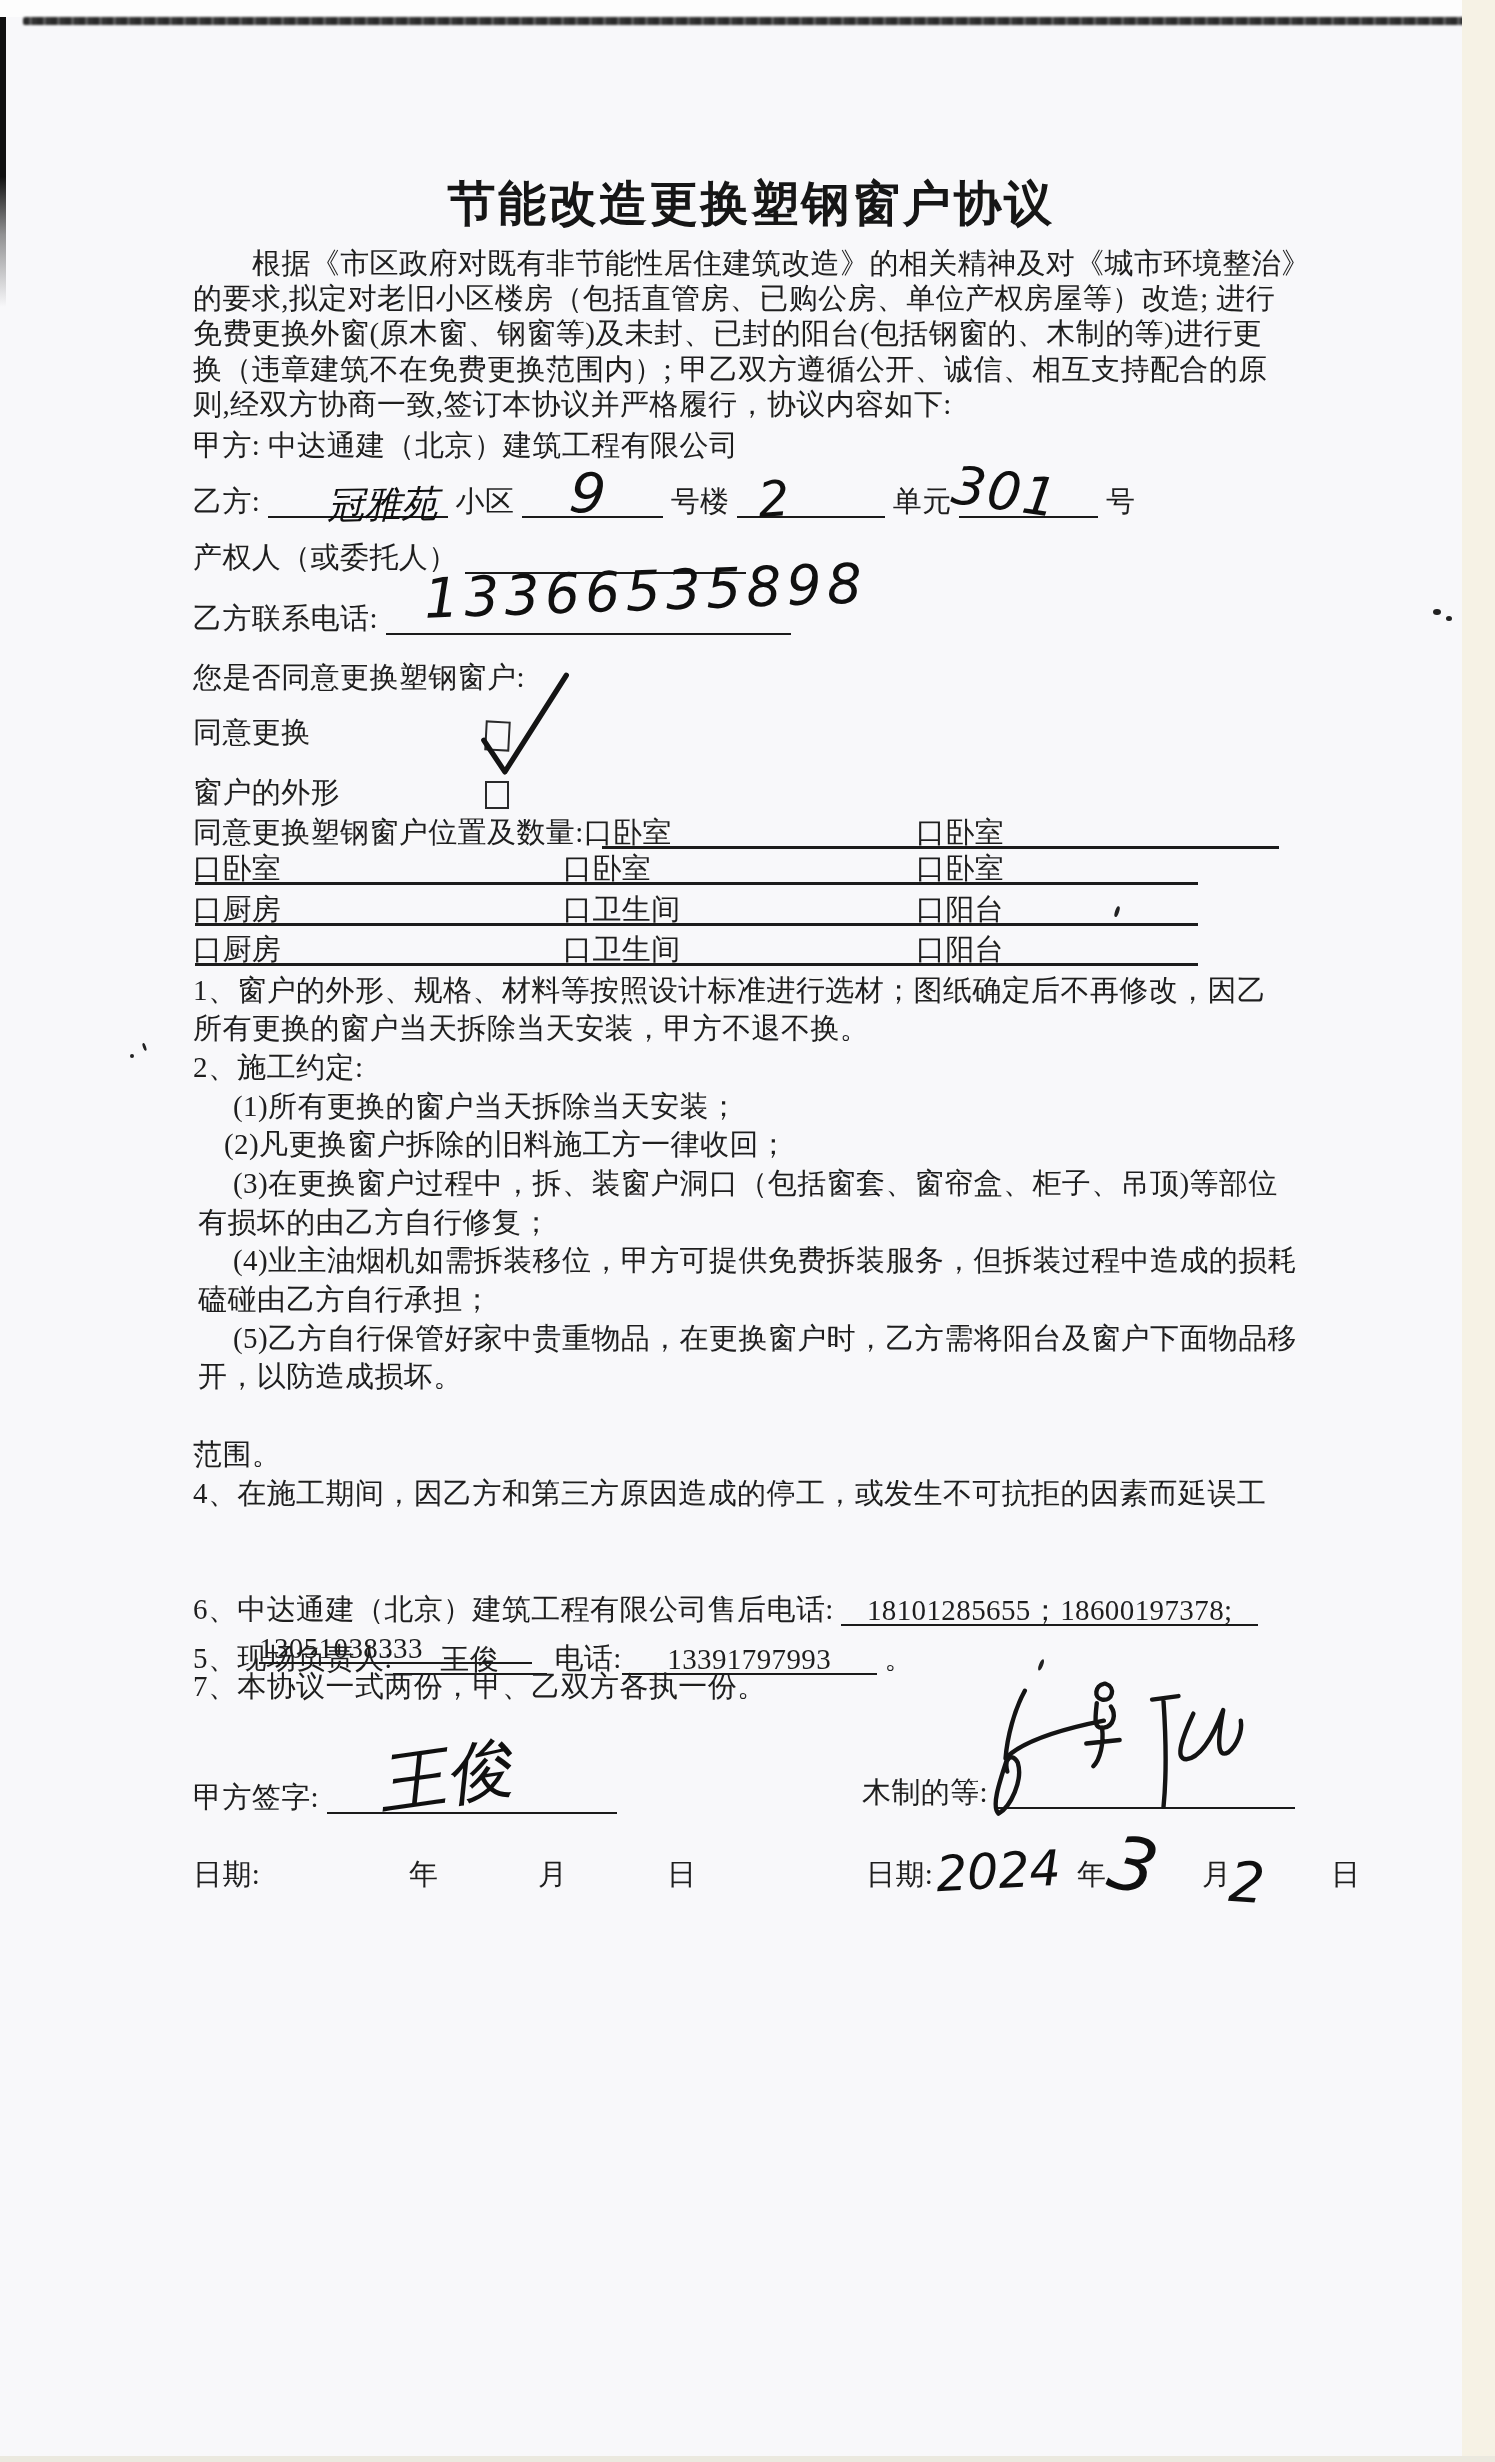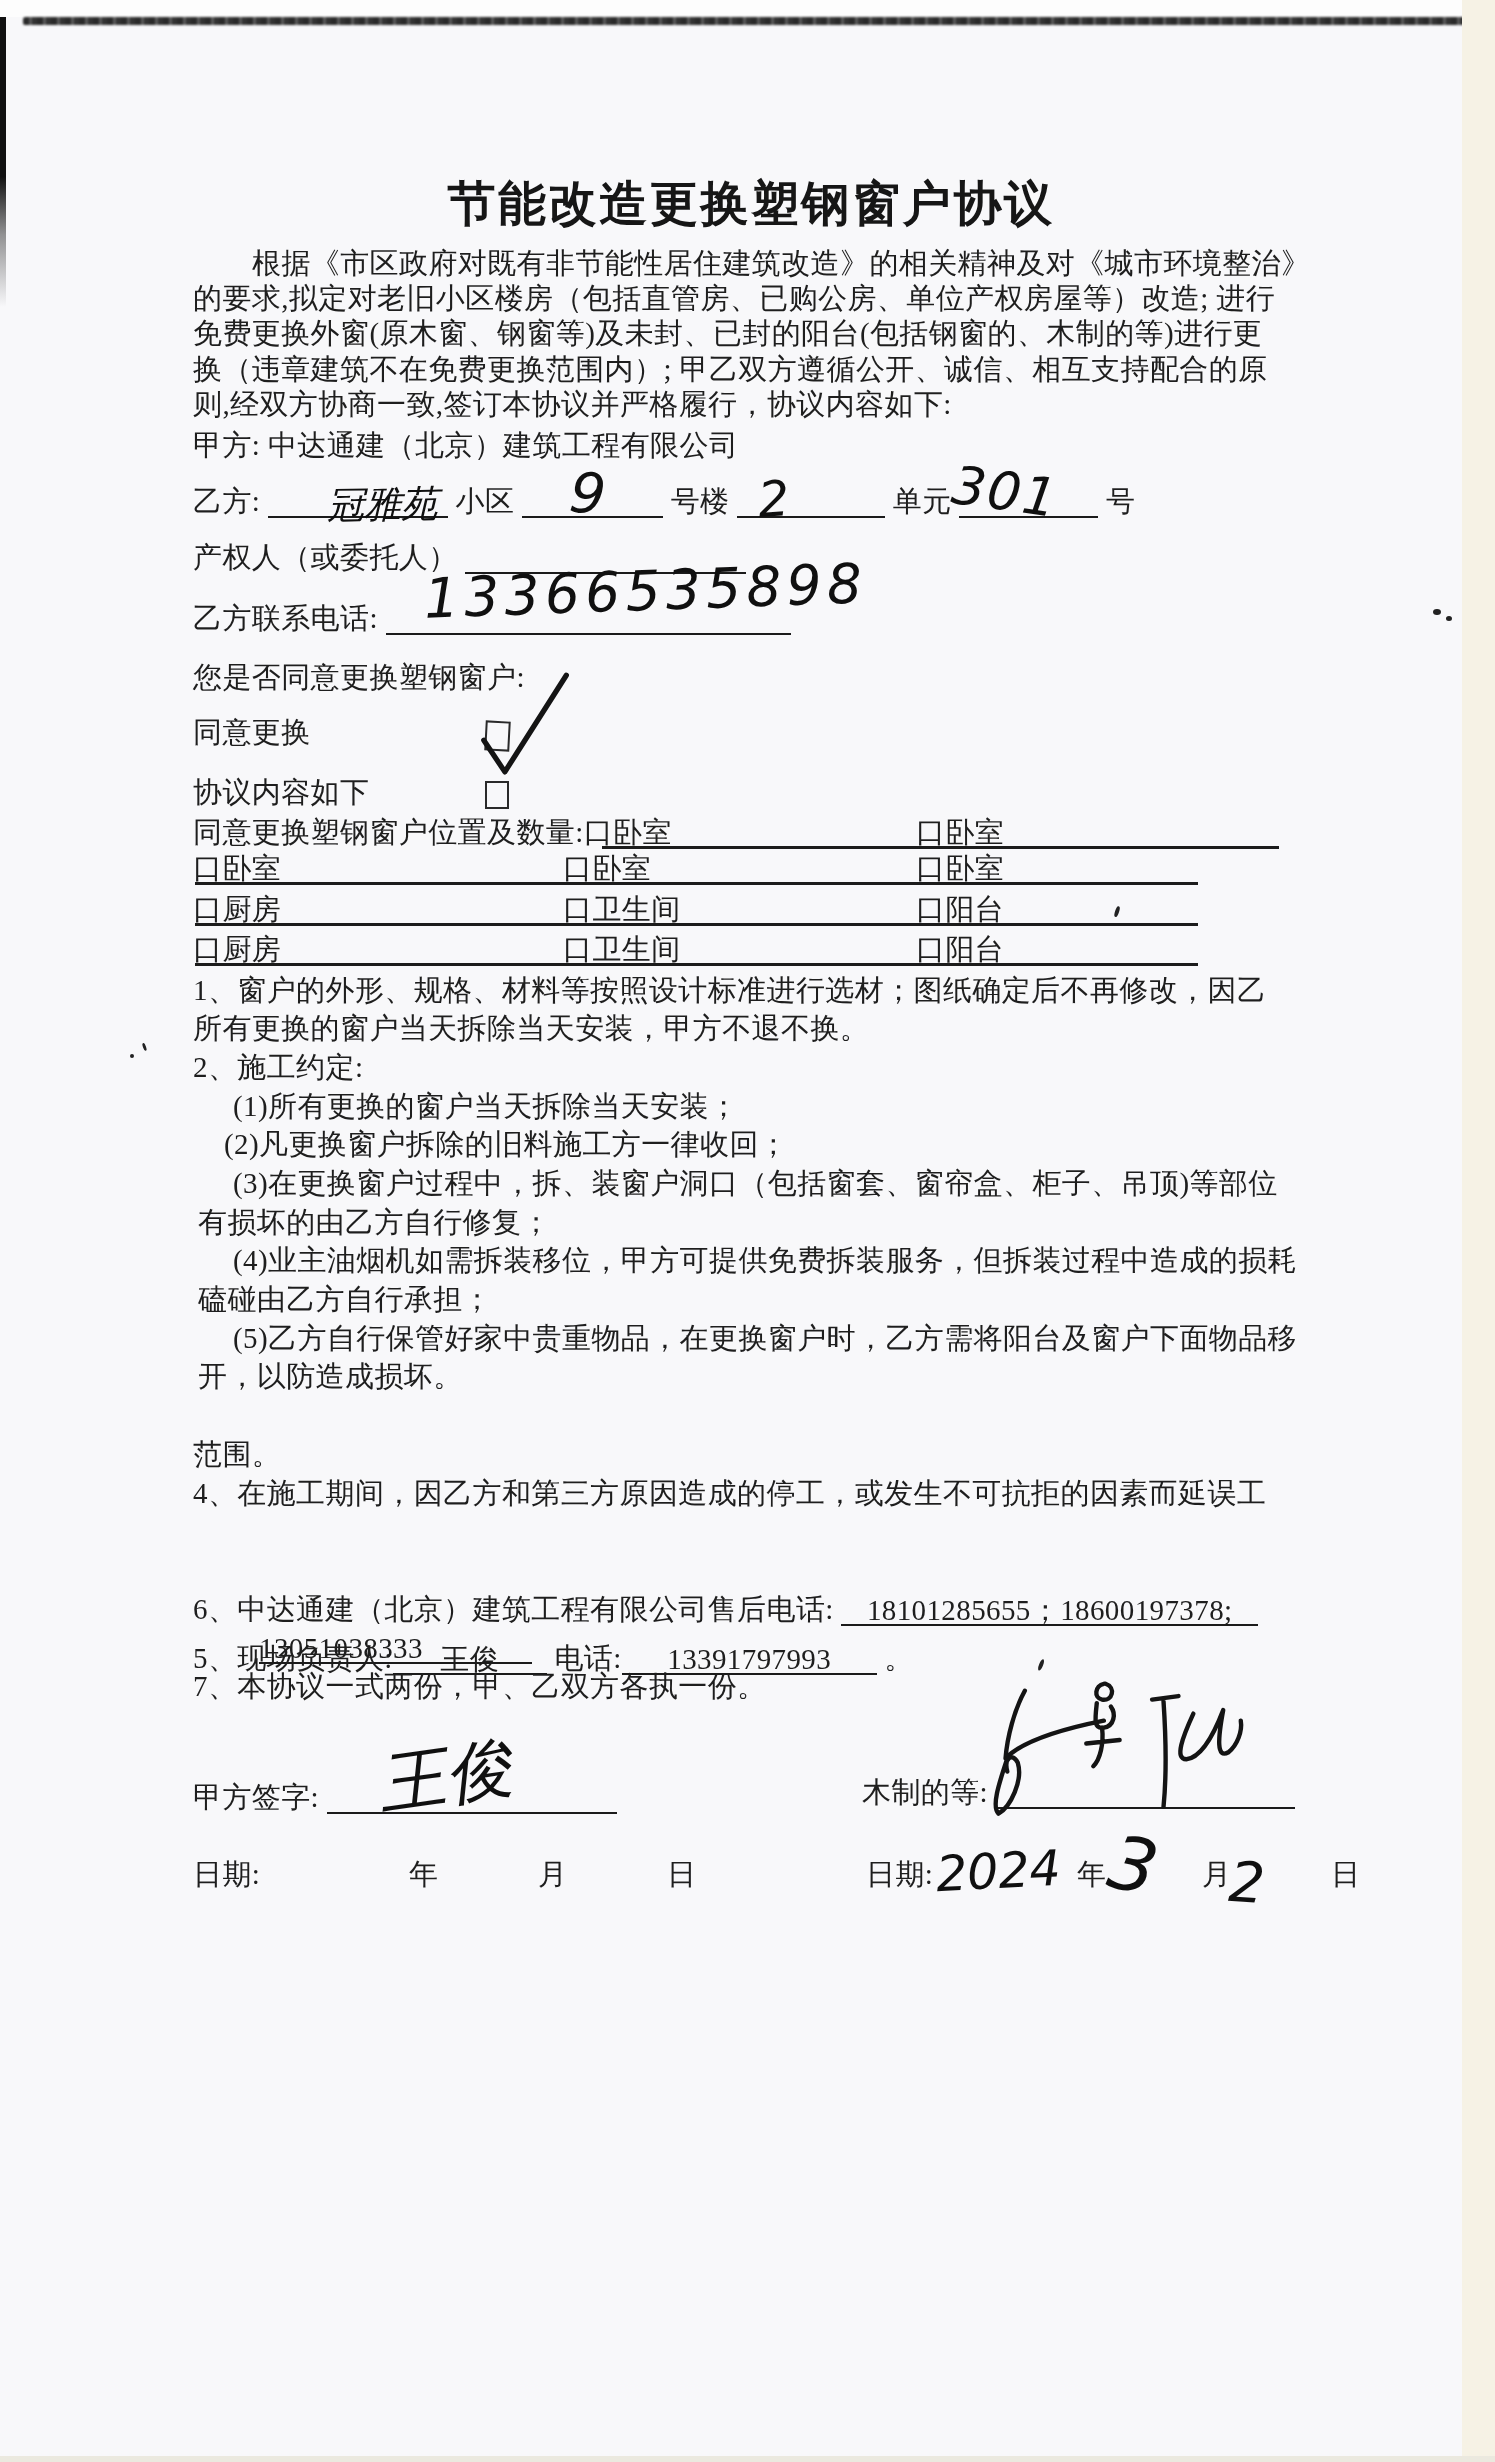--- a/index.html
+++ b/index.html
@@ -84,21 +84,21 @@
   <div class="hand" style="left:424px;top:559px;font-size:55px;letter-spacing:5.3px;transform:rotate(-2deg)">13366535898</div>
 
   <div class="ln" style="top:661px">您是否同意更换塑钢窗户:</div>
 
   <div class="ln" style="top:716px">同意更换</div>
   <div class="box" style="left:485px;top:721px;width:21px;height:26px;transform:rotate(3deg)"></div>
   <svg class="sig-svg" style="left:475px;top:668px" width="101" height="119" viewBox="0 0 115 135">
     <polyline points="10,82 34,118 104,8" fill="none" stroke="#141414" stroke-width="6" stroke-linecap="round" stroke-linejoin="round"></polyline>
   </svg>
 
-  <div class="ln" style="top:776px">协议内容如下</div>
+  <div class="ln" style="top:776px">窗户的外形</div>
   <div class="box" style="left:485px;top:781px;width:20px;height:24px"></div>
 
   <div class="ln" style="top:816px">
     <span>同意更换塑钢窗户位置及数量:</span><span>口卧室</span>
   </div>
   <div class="ln" style="left:916px;top:816px">口卧室</div>
   <div class="rule" style="left:602px;top:846px;width:677px"></div>
 
   <div class="ln" style="top:852px">口卧室</div>
   <div class="ln" style="left:563px;top:852px">口卧室</div>

